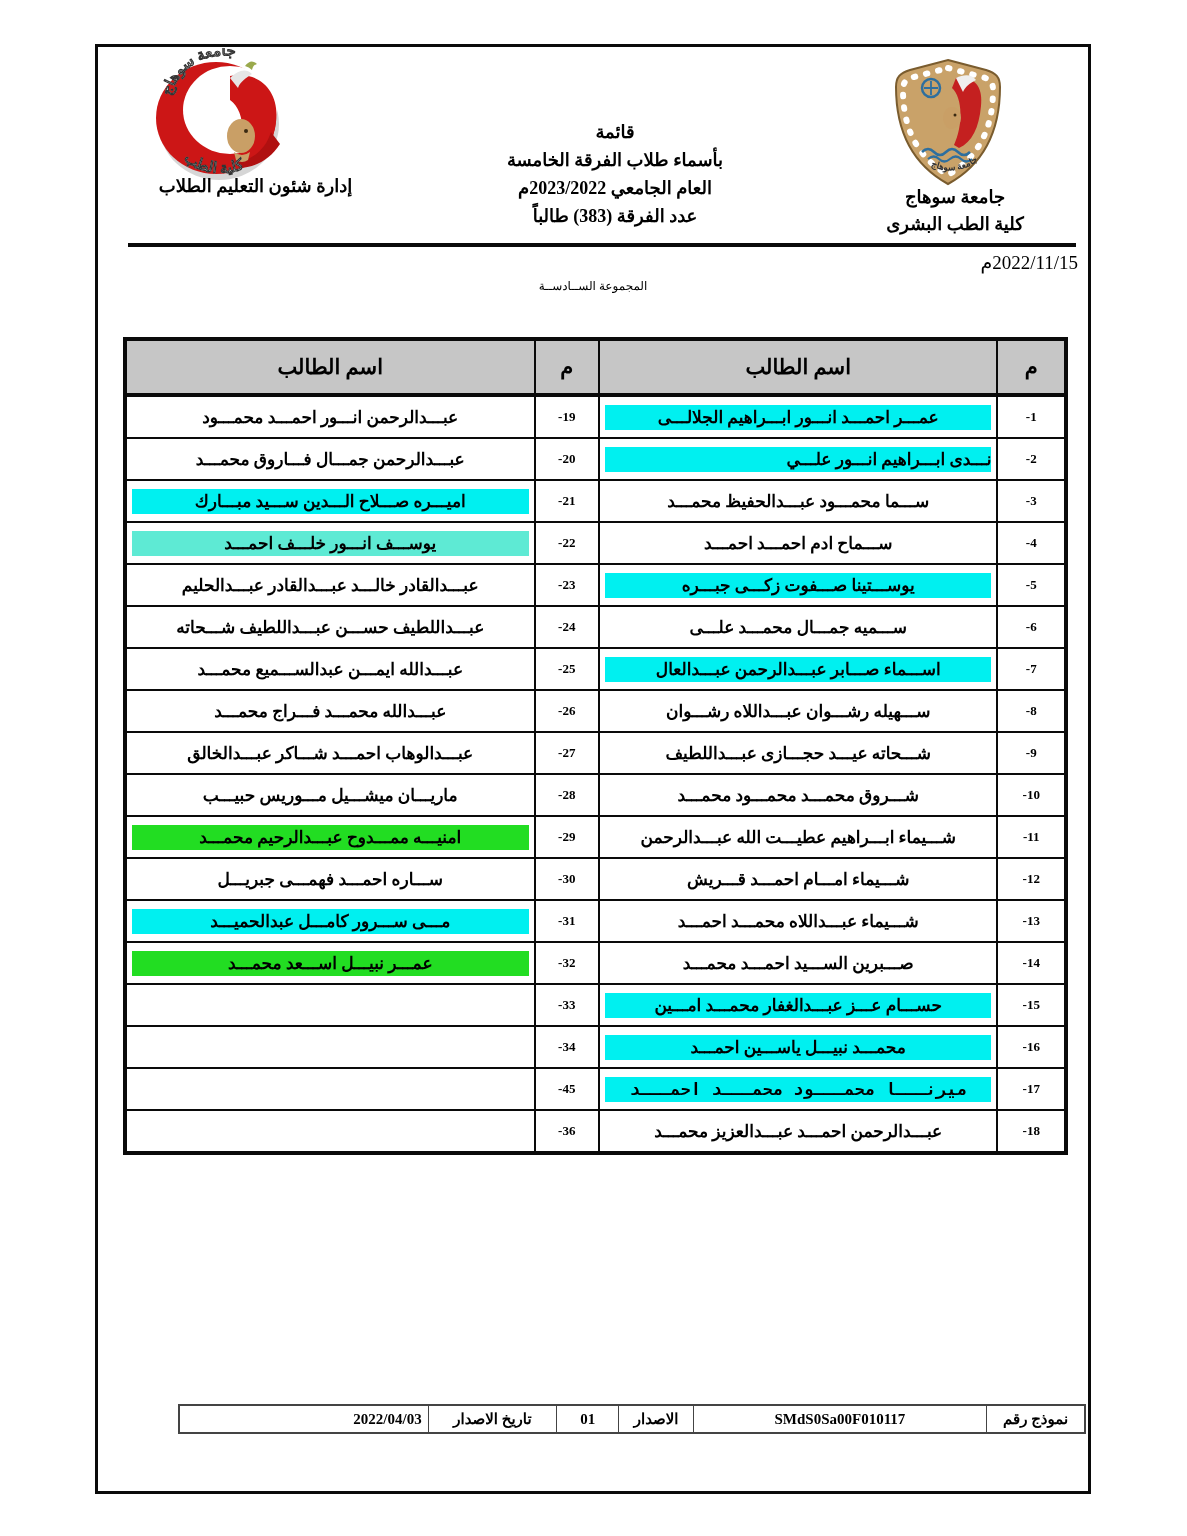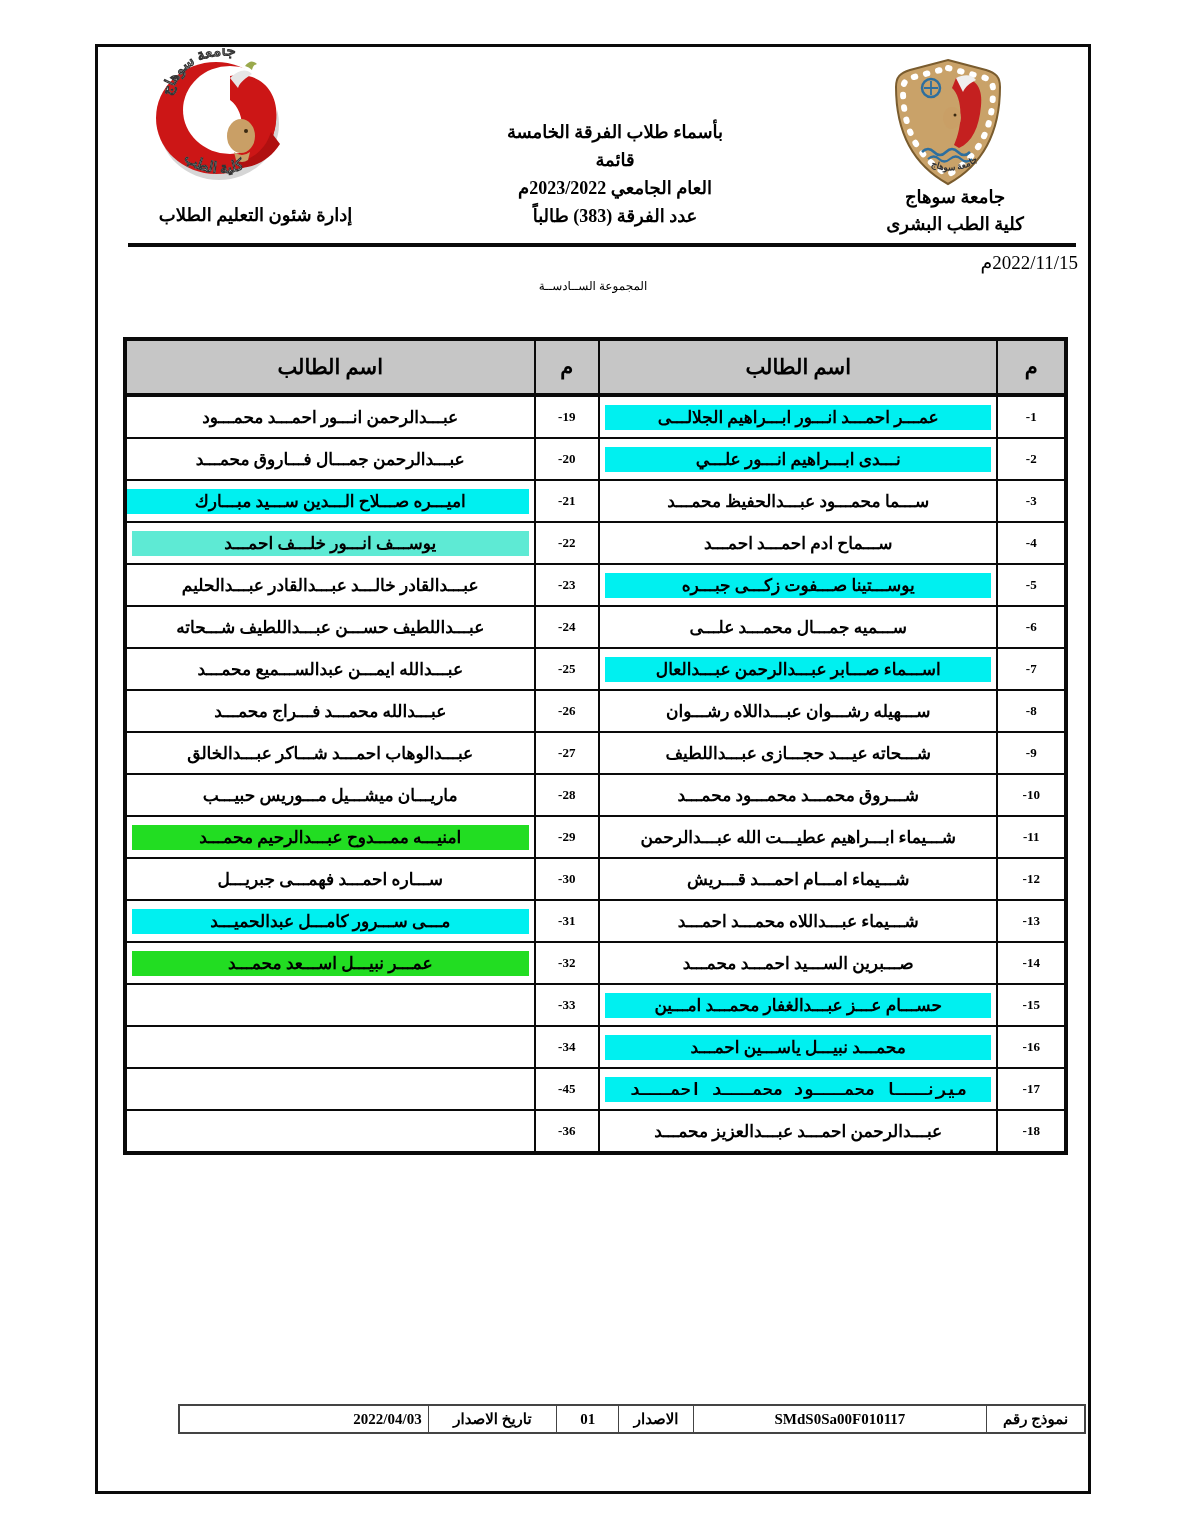--- a/index.html
+++ b/index.html
@@ -9,21 +9,21 @@
     font-family:"Liberation Serif","DejaVu Serif",serif; color:#000;
   }
   .frame{position:absolute; left:95px; top:44px; width:990px; height:1444px;
          border:3px solid #0a0a0a;}
   .abs{position:absolute;}
 
   .title-block{left:420px; top:118px; width:390px; text-align:center;
                font-weight:bold; font-size:18px; line-height:28px; direction:rtl;}
   .org-block{left:855px; top:184px; width:200px; text-align:center;
              font-weight:bold; font-size:18px; line-height:27px; direction:rtl;}
-  .dept-block{left:128px; top:204px; width:255px; text-align:center;
+  .dept-block{left:128px; top:175px; width:255px; text-align:center;
               font-weight:bold; font-size:18px; direction:rtl;}
   .rule{left:128px; top:243px; width:948px; height:4px; background:#0a0a0a;}
   .doc-date{left:860px; top:251px; width:218px; text-align:right;
             font-size:19px; direction:rtl;}
   .group-title{left:398px; top:279px; width:390px; text-align:center;
                font-size:12px; direction:rtl;}
 
   table.students{
     position:absolute; left:123px; top:337px; width:945px;
     border-collapse:collapse; table-layout:fixed; direction:rtl;
@@ -99,22 +99,22 @@
       <defs>
           <path id="shieldCap" d="M36,104 A42,40 0 0 0 90,106"></path>
         </defs>
       <text font-size="9" font-weight="bold" fill="#333">
         <textPath href="#shieldCap" startOffset="18%">جامعة سوهاج</textPath>
       </text>
     </svg>
   </div>
 
   <div class="abs title-block">
+    <div>قائمة</div>
     <div>بأسماء طلاب الفرقة الخامسة</div>
-    <div>قائمة</div>
     <div>العام الجامعي 2023/2022م</div>
     <div>عدد الفرقة (383) طالباً</div>
   </div>
 
   <div class="abs org-block">
     <div>جامعة سوهاج</div>
     <div>كلية الطب البشرى</div>
   </div>
 
   <div class="abs dept-block">إدارة شئون التعليم الطلاب</div>
@@ -142,29 +142,29 @@
     </thead>
     <tbody>
         <tr>
           <td class="num">1-</td>
           <td class="name"><span class="hl" style="background: rgb(0, 240, 240);">عمـــر احمـــد انـــور ابـــراهيم الجلالـــى</span></td>
           <td class="num sep">19-</td>
           <td class="name"><span>عبـــدالرحمن انـــور احمـــد محمـــود</span></td>
         </tr>
         <tr>
           <td class="num">2-</td>
-          <td class="name"><span class="hl" style="background: rgb(0, 240, 240);">نـــدى ابـــراهيم انـــور علـــي</span></td>
+          <td class="name"><span class="hl" style="background: rgb(0, 240, 240); text-align: right;">نـــدى ابـــراهيم انـــور علـــي</span></td>
           <td class="num sep">20-</td>
           <td class="name"><span>عبـــدالرحمن جمـــال فـــاروق محمـــد</span></td>
         </tr>
         <tr>
           <td class="num">3-</td>
           <td class="name"><span>ســـما محمـــود عبـــدالحفيظ محمـــد</span></td>
           <td class="num sep">21-</td>
-          <td class="name"><span class="hl" style="background: rgb(0, 240, 240); padding-left: 8px;">اميـــره صـــلاح الـــدين ســـيد مبـــارك</span></td>
+          <td class="name"><span class="hl" style="background: rgb(0, 240, 240);">اميـــره صـــلاح الـــدين ســـيد مبـــارك</span></td>
         </tr>
         <tr>
           <td class="num">4-</td>
           <td class="name"><span>ســـماح ادم احمـــد احمـــد</span></td>
           <td class="num sep">22-</td>
           <td class="name"><span class="hl" style="background: #5eead4;">يوســـف انـــور خلـــف احمـــد</span></td>
         </tr>
         <tr>
           <td class="num">5-</td>
           <td class="name"><span class="hl" style="background: rgb(0, 240, 240);">يوســـتينا صـــفوت زكـــى جبـــره</span></td>

